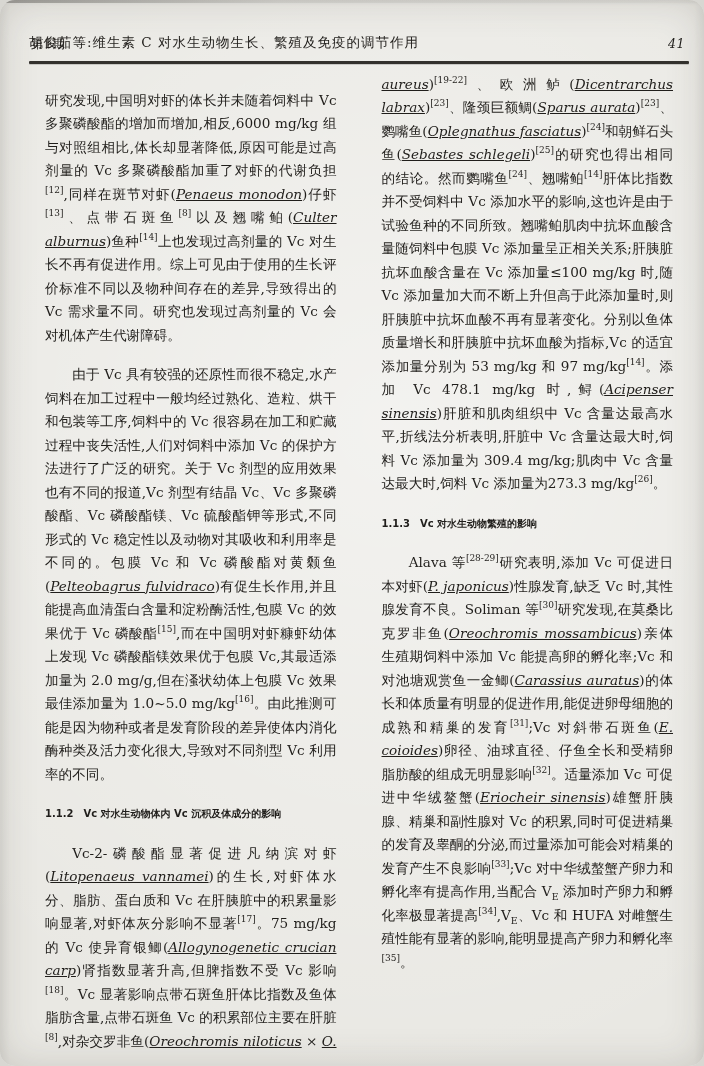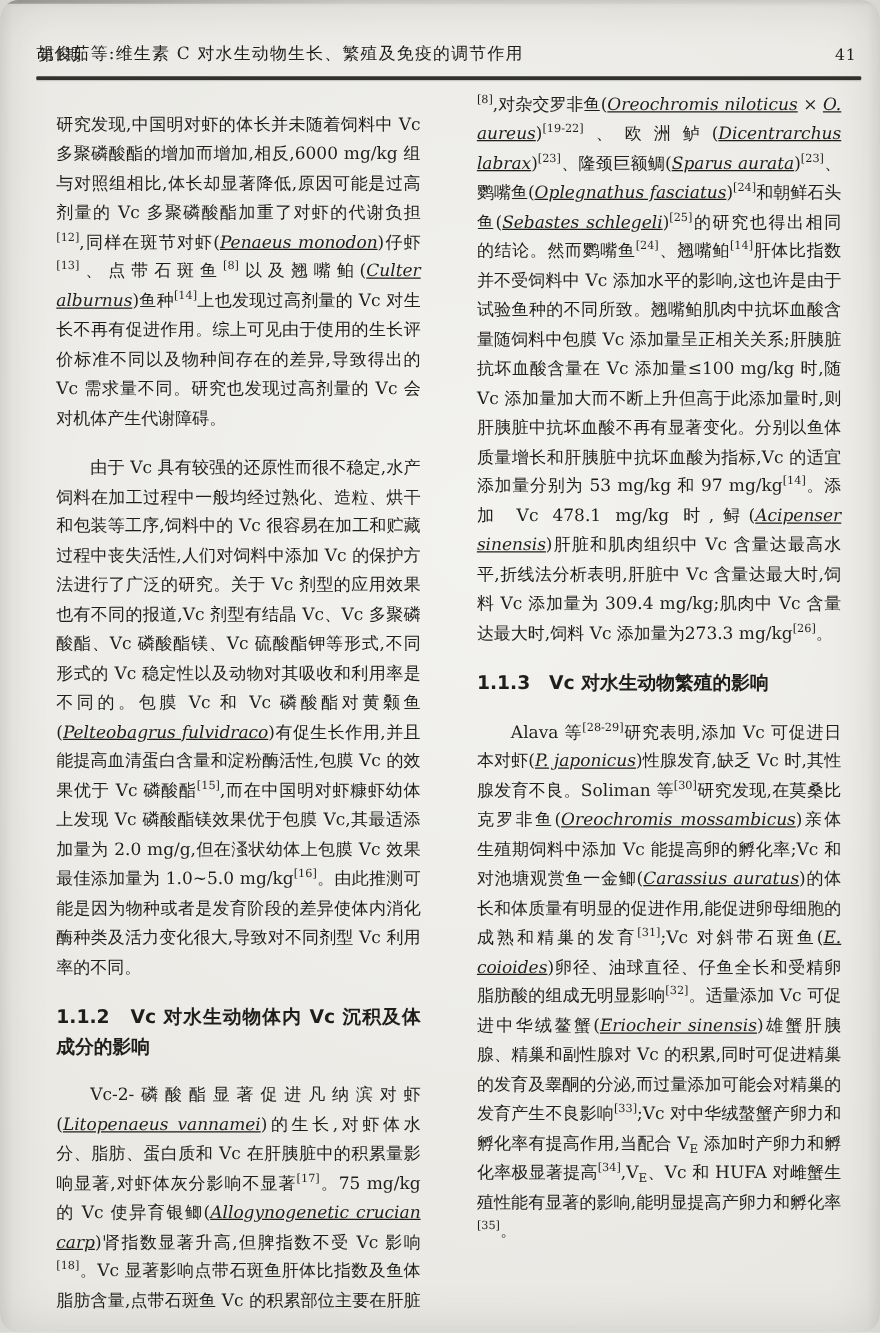--- a/index.html
+++ b/index.html
@@ -37,21 +37,21 @@
     font-size:12.5px;
     letter-spacing:.5px;
   }
   .issue{position:absolute;left:2px;top:2px;}
   .running-title{
     position:absolute;left:0;right:0;top:0;
     text-align:left;
     font-size:13.5px;
     letter-spacing:1px;
   }
-  .page-number{position:absolute;right:4px;top:2px;}
+  .page-number{position:absolute;right:4px;top:2px;font-style:italic;}
   .header-rule{
     margin-top:7px;
     height:2.5px;
     background:var(--rule);
     border-radius:1px;
     box-shadow:0 1px 0 rgba(0,0,0,.15);
   }
   .article{
     margin-top:9px;
     height:992px;
@@ -62,21 +62,21 @@
     font-size:13.6px;
     line-height:23.5px;
     text-align:justify;
     text-justify:inter-ideograph;
   }
   .article p{margin:16px;overflow-wrap:break-word;}
   .para.indent{text-indent:2em;}
   .para.heading{
     font-family:"DejaVu Sans","Liberation Sans",sans-serif;
     font-weight:700;
-    font-size:15px;
+    font-size:10px;
     text-indent:0;
   }
   .article i{font-style:italic;text-decoration:underline;}
   .article sup{
     font-size:9px;
     line-height:0;
     vertical-align:super;
     letter-spacing:0;
   }
   .article sub{

